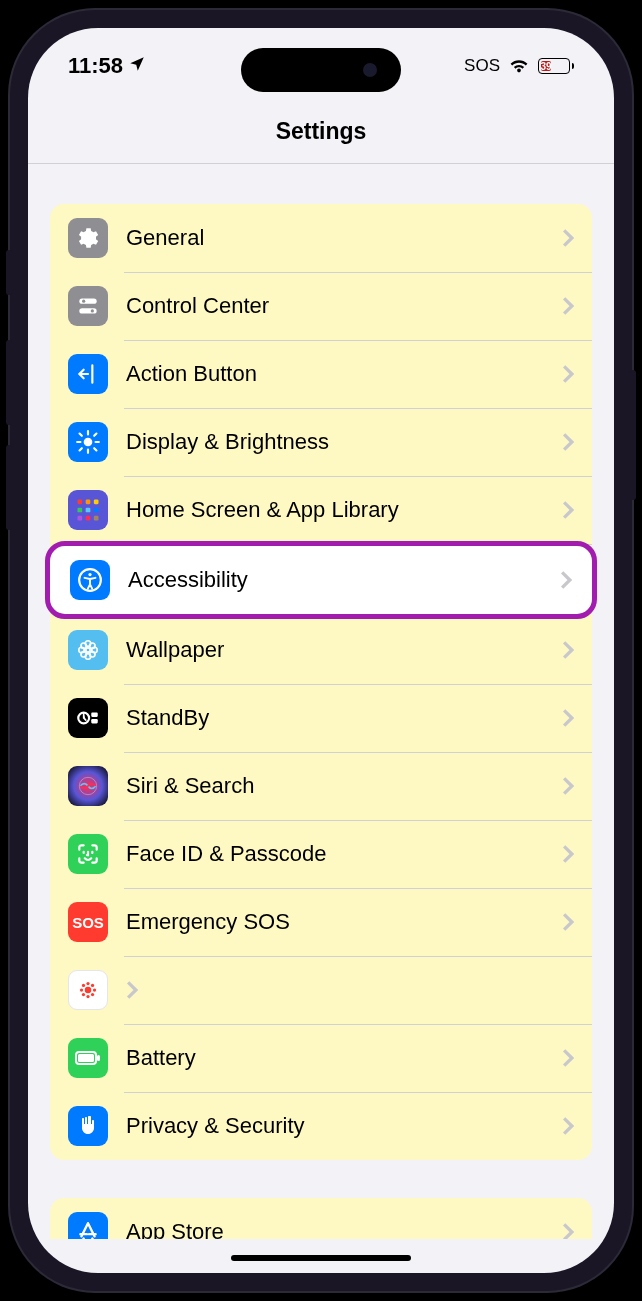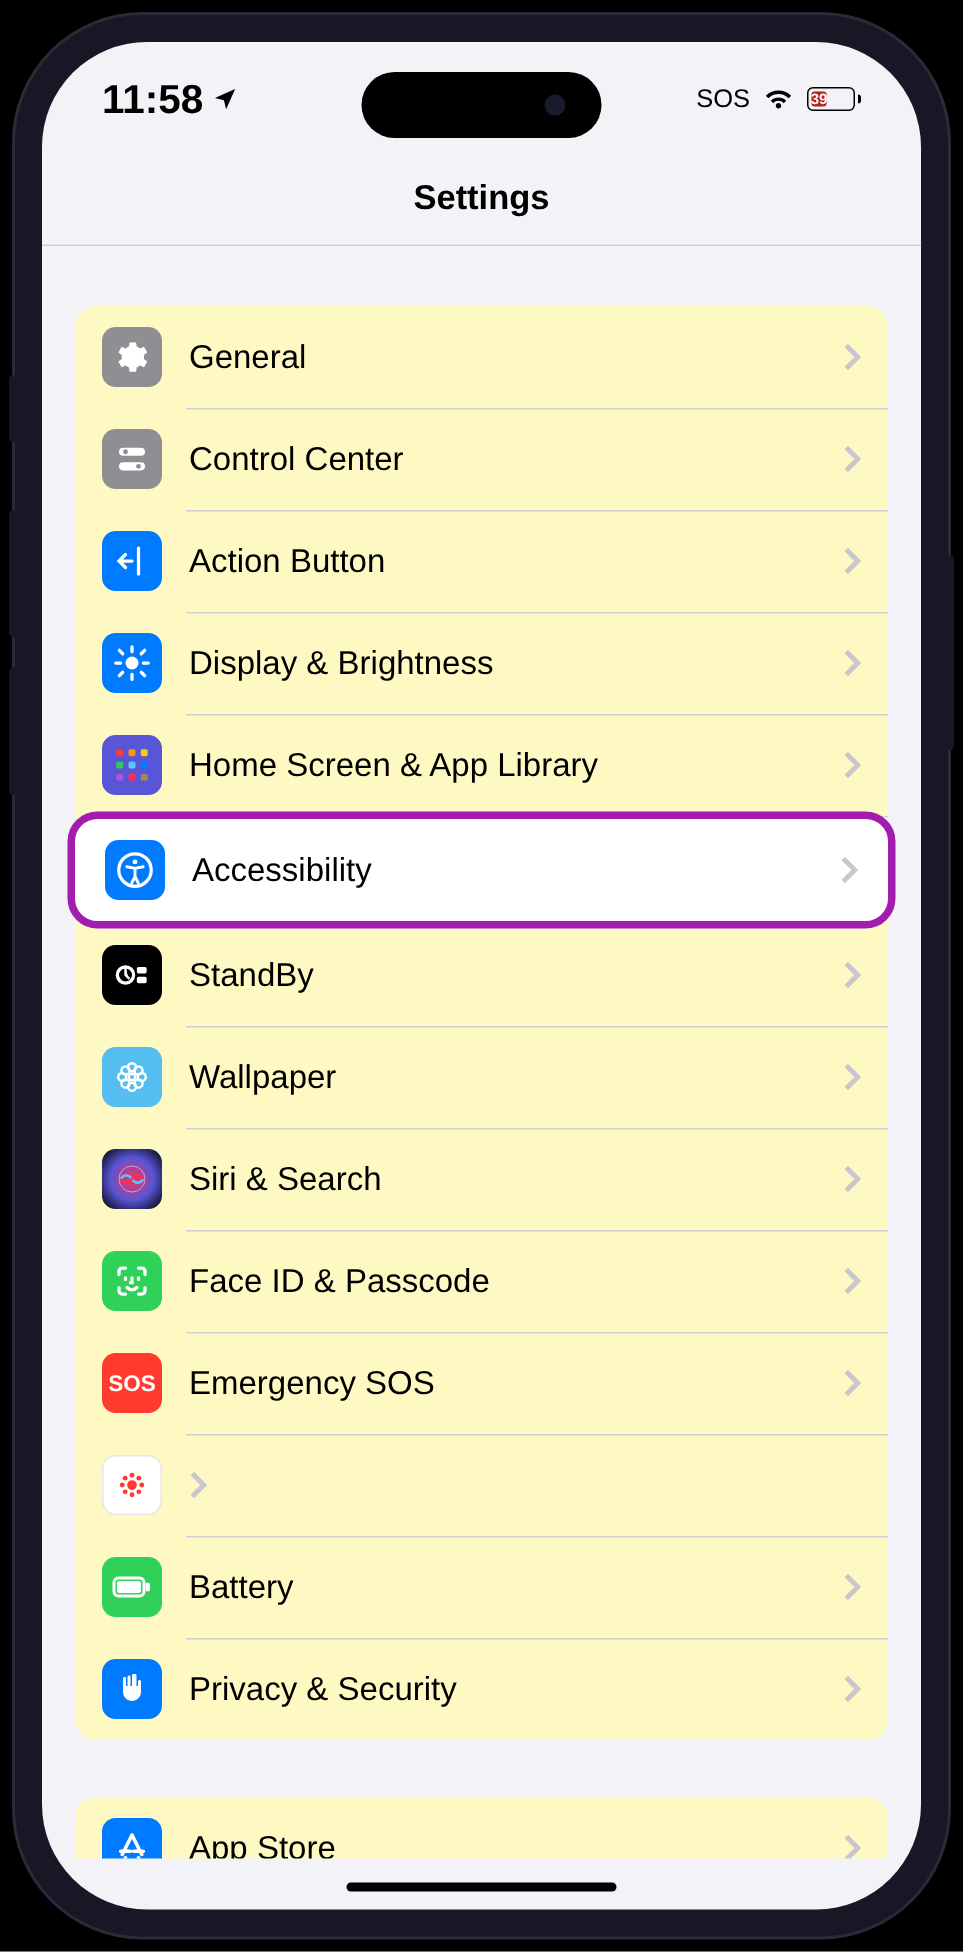--- a/index.html
+++ b/index.html
@@ -66,21 +66,21 @@
       display: flex;
       justify-content: space-between;
       align-items: center;
       padding: 22px 40px 6px;
       height: 60px;
     }
     .status-left {
       display: flex;
       align-items: center;
       gap: 5px;
-      font-size: 27px;
+      font-size: 22px;
       font-weight: 600;
     }
     .status-right {
       display: flex;
       align-items: center;
       gap: 8px;
     }
     .sos-text {
       font-size: 17px;
       font-weight: 500;
@@ -343,37 +343,20 @@
           </div>
           <span class="row-label">Accessibility</span>
           <span class="chevron">
               <svg width="12" height="18" viewBox="0 0 8 14" fill="none" stroke="#c7c7cc" stroke-width="2.5">
                 <path d="M1 1l6 6-6 6"></path>
               </svg>
             </span>
         </div>
 
         <div class="settings-row">
-          <div class="row-icon icon-black">
-            <svg width="26" height="26" viewBox="0 0 24 24" fill="#fff">
-                <circle cx="8" cy="12" r="5" fill="none" stroke="#fff" stroke-width="2"></circle>
-                <path d="M8 8v4l2 2" stroke="#fff" stroke-width="1.5" stroke-linecap="round"></path>
-                <rect x="15" y="7" width="6" height="4" rx="1"></rect>
-                <rect x="15" y="13" width="6" height="4" rx="1"></rect>
-              </svg>
-          </div>
-          <span class="row-label">StandBy</span>
-          <span class="chevron">
-              <svg width="12" height="18" viewBox="0 0 8 14" fill="none" stroke="#c7c7cc" stroke-width="2.5">
-                <path d="M1 1l6 6-6 6"></path>
-              </svg>
-            </span>
-        </div>
-
-        <div class="settings-row">
           <div class="row-icon icon-cyan">
             <svg width="26" height="26" viewBox="0 0 24 24" fill="none" stroke="#fff" stroke-width="1.5">
                 <circle cx="12" cy="12" r="2"></circle>
                 <circle cx="12" cy="6" r="2.5"></circle>
                 <circle cx="12" cy="18" r="2.5"></circle>
                 <circle cx="6" cy="12" r="2.5"></circle>
                 <circle cx="18" cy="12" r="2.5"></circle>
                 <circle cx="8" cy="8" r="2.5"></circle>
                 <circle cx="16" cy="8" r="2.5"></circle>
                 <circle cx="8" cy="16" r="2.5"></circle>
@@ -382,20 +365,37 @@
           </div>
           <span class="row-label">Wallpaper</span>
           <span class="chevron">
               <svg width="12" height="18" viewBox="0 0 8 14" fill="none" stroke="#c7c7cc" stroke-width="2.5">
                 <path d="M1 1l6 6-6 6"></path>
               </svg>
             </span>
         </div>
 
         <div class="settings-row">
+          <div class="row-icon icon-black">
+            <svg width="26" height="26" viewBox="0 0 24 24" fill="#fff">
+                <circle cx="8" cy="12" r="5" fill="none" stroke="#fff" stroke-width="2"></circle>
+                <path d="M8 8v4l2 2" stroke="#fff" stroke-width="1.5" stroke-linecap="round"></path>
+                <rect x="15" y="7" width="6" height="4" rx="1"></rect>
+                <rect x="15" y="13" width="6" height="4" rx="1"></rect>
+              </svg>
+          </div>
+          <span class="row-label">StandBy</span>
+          <span class="chevron">
+              <svg width="12" height="18" viewBox="0 0 8 14" fill="none" stroke="#c7c7cc" stroke-width="2.5">
+                <path d="M1 1l6 6-6 6"></path>
+              </svg>
+            </span>
+        </div>
+
+        <div class="settings-row">
           <div class="row-icon icon-siri">
             <svg width="26" height="26" viewBox="0 0 24 24" fill="none">
                 <circle cx="12" cy="12" r="8" stroke="#fff" stroke-width="0.5" opacity="0.6"></circle>
                 <path d="M5 12c2-3 5-3 7 0s5 3 7 0" stroke="#5ac8fa" stroke-width="1.5"></path>
                 <path d="M5 12c2 3 5 3 7 0s5-3 7 0" stroke="#ff2d55" stroke-width="1.5"></path>
               </svg>
           </div>
           <span class="row-label">Siri &amp; Search</span>
           <span class="chevron">
               <svg width="12" height="18" viewBox="0 0 8 14" fill="none" stroke="#c7c7cc" stroke-width="2.5">

